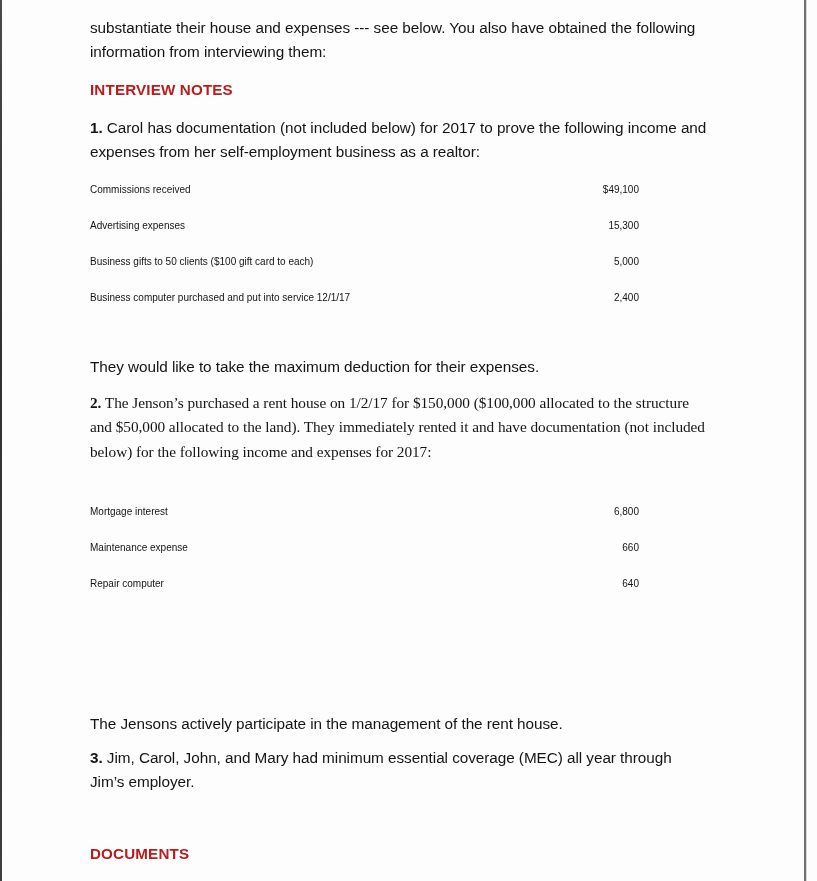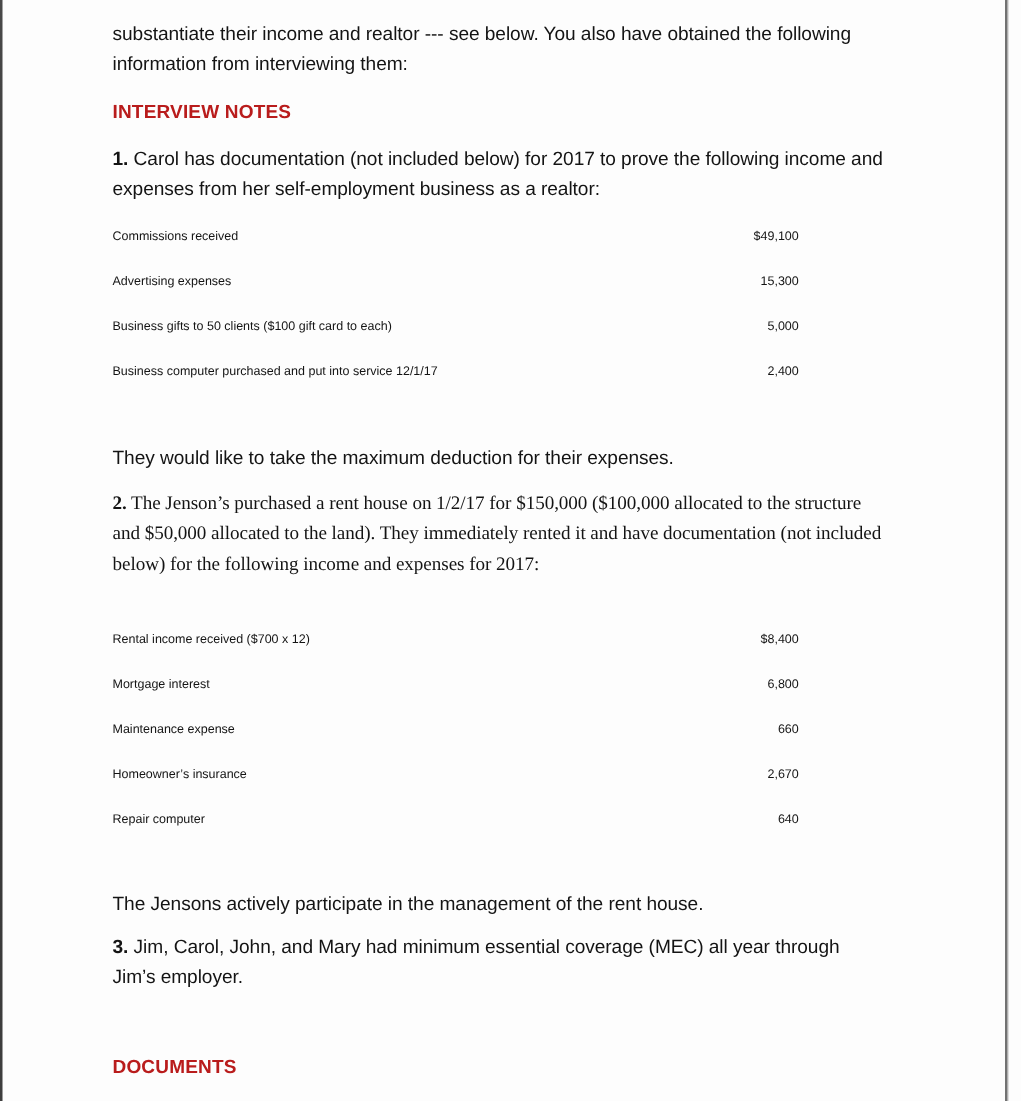--- a/index.html
+++ b/index.html
@@ -121,21 +121,21 @@
 <body>
 
 <div class="page-tint"></div>
 <div class="scan-left-edge"></div>
 <div class="scan-right-line"></div>
 <div class="scan-right-line2"></div>
 
 <div class="page">
   <div class="doc-body">
 
-    <p class="para lead-in">substantiate their income and realtor --- see below.  You also have obtained the following information from interviewing them:</p>
+    <p class="para lead-in">substantiate their house and expenses --- see below.  You also have obtained the following information from interviewing them:</p>
 
     <h2 class="section-head head-interview">INTERVIEW NOTES</h2>
 
     <p class="para item-1"><span class="num">1.</span><span> Carol has documentation (not included below) for 2017 to prove the following income and expenses from her self-employment business as a realtor:</span></p>
 
     <table class="amt-table table-business">
       <tbody>
         <tr>
           <td class="label">Commissions received</td>
           <td class="value">$49,100</td>
@@ -155,34 +155,26 @@
       </tbody>
     </table>
 
     <p class="para note-line note-max">They would like to take the maximum deduction for their expenses.</p>
 
     <p class="para item-2"><span class="num">2.</span><span>  The Jenson’s purchased a rent house on 1/2/17 for $150,000 ($100,000 allocated to the structure and $50,000 allocated to the land).  They immediately rented it and have documentation (not included below) for the following income and expenses for 2017:</span></p>
 
     <table class="amt-table table-rental">
       <tbody>
         <tr>
-          <td class="label">Rental income received ($700 x 12)</td>
-          <td class="value">$8,400</td>
-        </tr>
-        <tr>
           <td class="label">Mortgage interest</td>
           <td class="value">6,800</td>
         </tr>
         <tr>
           <td class="label">Maintenance expense</td>
           <td class="value">660</td>
-        </tr>
-        <tr>
-          <td class="label">Homeowner’s insurance</td>
-          <td class="value">2,670</td>
         </tr>
         <tr>
           <td class="label">Repair computer</td>
           <td class="value">640</td>
         </tr>
       </tbody>
     </table>
 
     <p class="para note-line note-part">The Jensons actively participate in the management of the rent house.</p>
 

